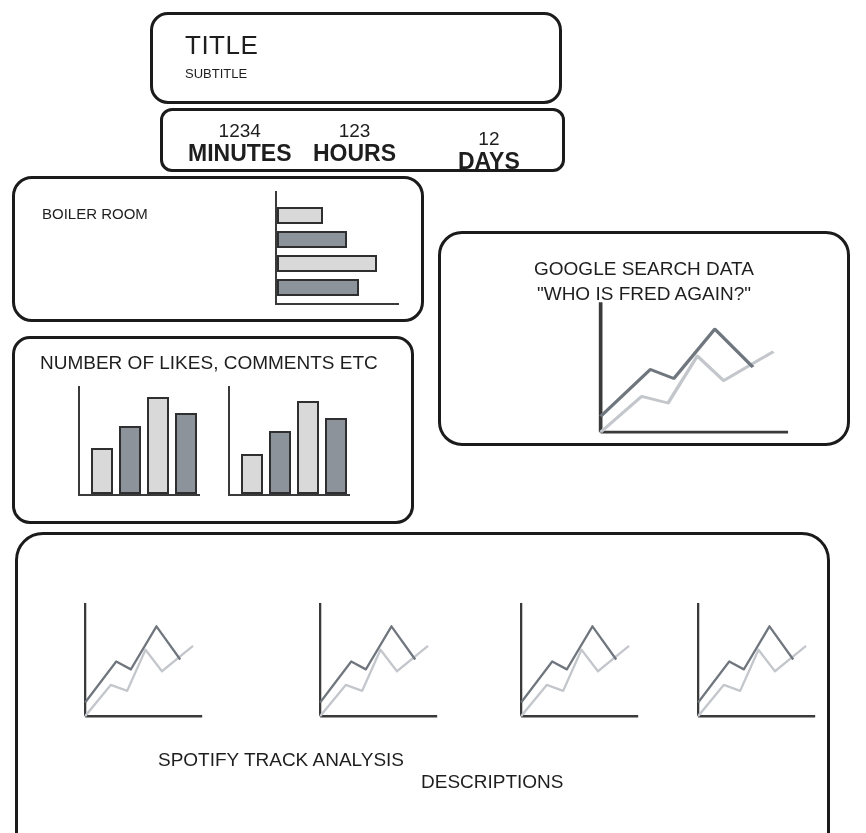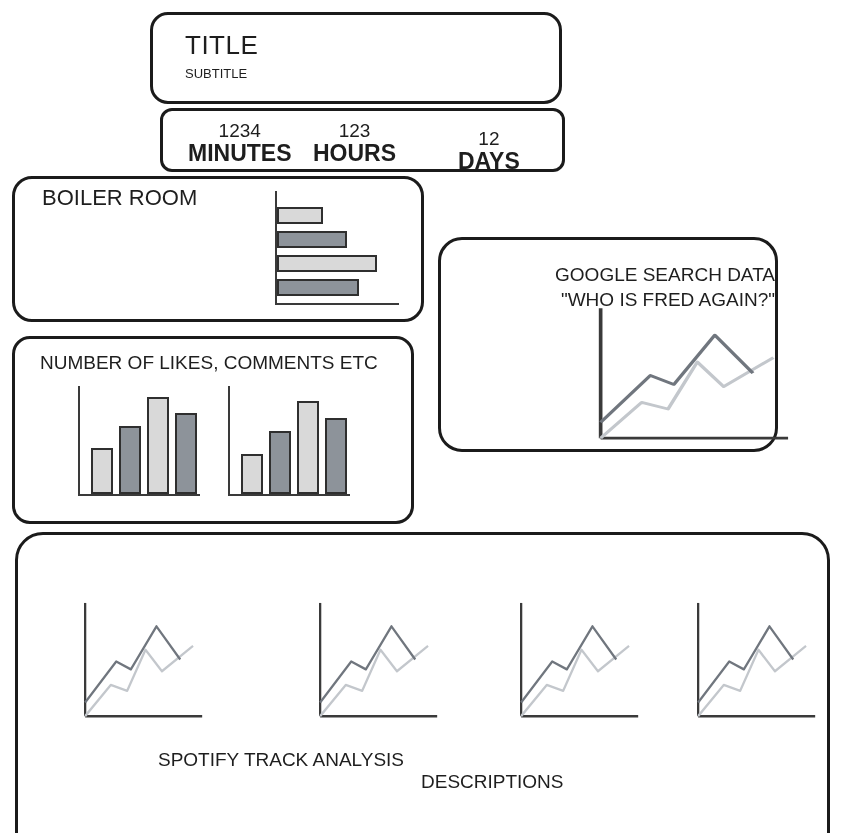--- a/index.html
+++ b/index.html
@@ -29,37 +29,37 @@
   .stats-card { left:160px; top:108px; width:405px; height:64px; border-radius:12px; padding:8px 0 0 25px;text-align:center; }
   .stat { position:absolute; top:9px; }
   .stat-1 { left:25px; }
   .stat-2 { left:150px; }
   .stat-3 { left:295px; top:17px; }
   .stat .stat-value { font-size:19px; line-height:22px; }
   .stat .stat-label { font-size:23px; line-height:23px;font-weight:bold; }
 
   
   .boiler-card { left:12px; top:176px; width:412px; height:146px; border-radius:20px; }
-  .boiler-heading { position:absolute; left:27px; top:4px; font-size:22px; line-height:30px; }
+  .boiler-heading { position:absolute; left:27px; top:20px; font-size:15px; line-height:30px; }
 
   .hchart {
     position:absolute; left:260px; top:12px;
     width:124px; height:114px;
     border-left:2px solid #3a3a3a;
     border-bottom:2px solid #3a3a3a;
     padding-top:16px;
     display:flex; flex-direction:column; gap:7px;
   }
   .hchart .bar { height:17px; border:2px solid #2f2f2f; }
 
   .bar:nth-child(odd)  { background:#d9d9d9; }
   .bar:nth-child(even) { background:#8d939a; }
 
   
-  .google-card { left:438px; top:237px; width:340px; height:215px; border-radius:24px; text-align:right; padding-top:22px; }
+  .google-card { left:438px; top:231px; width:412px; height:215px; border-radius:24px; text-align:center; padding-top:22px; }
   .google-heading { font-size:19px; line-height:25px; }
   .google-card svg { position:absolute; left:145px; top:66px; }
 
   
   .likes-card { left:12px; top:336px; width:402px; height:188px; border-radius:18px; }
   .likes-heading { position:absolute; left:25px; top:12px; font-size:19px; line-height:24px; }
 
   .vchart {
     position:absolute; top:47px;
     width:122px; height:110px;

